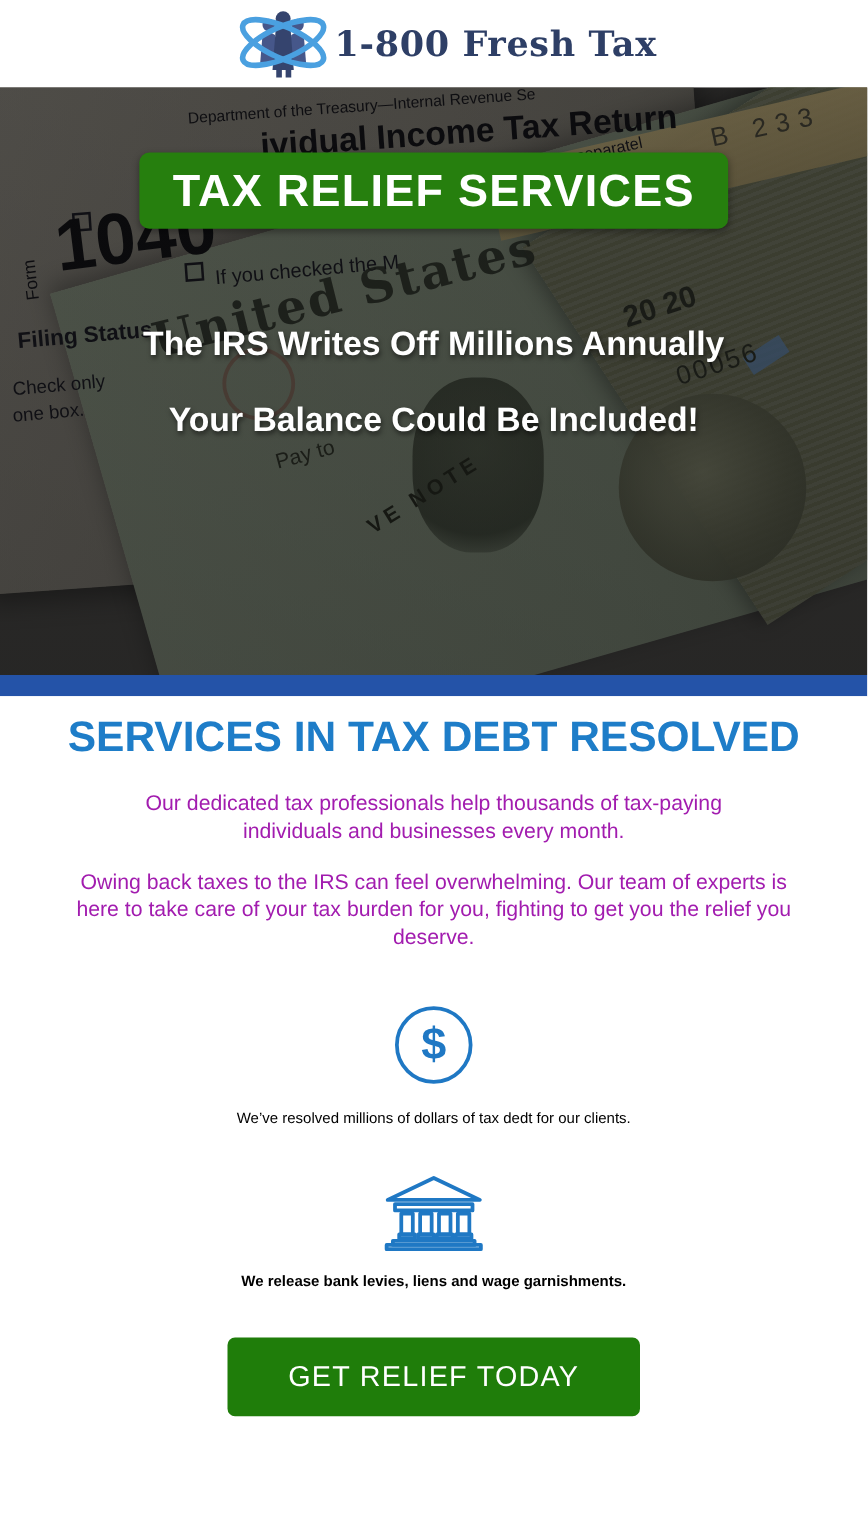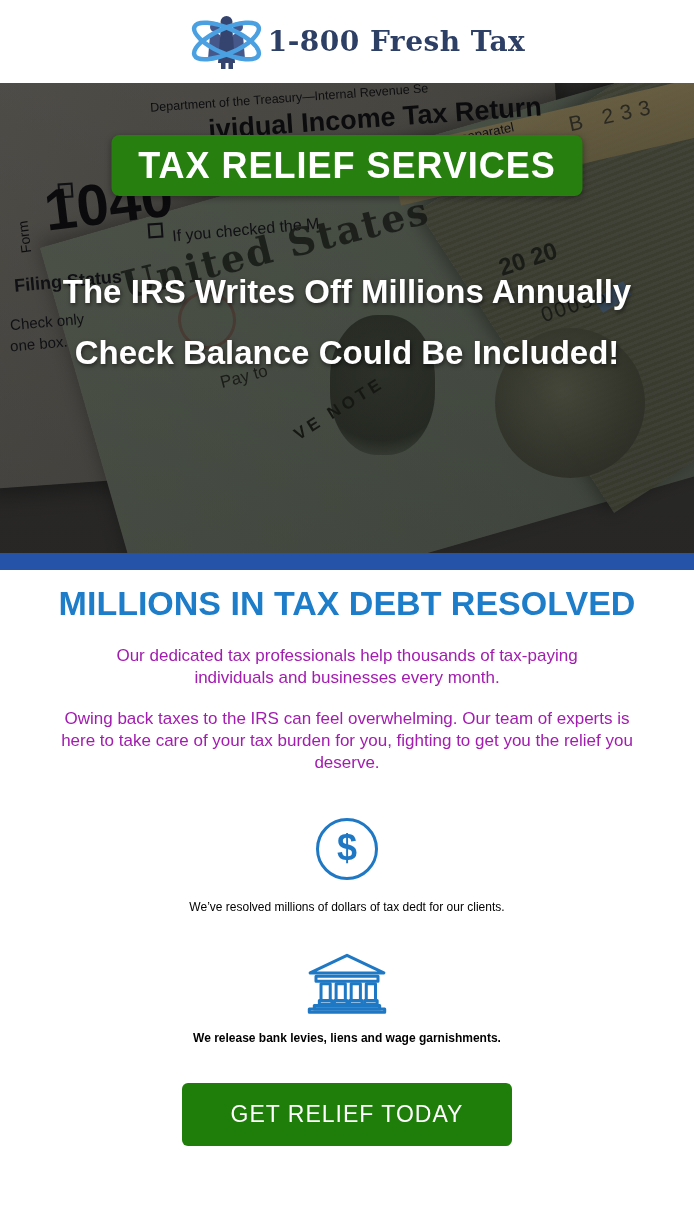--- a/index.html
+++ b/index.html
@@ -10,21 +10,21 @@
     --icon-blue:#1f78c4;
     --logo-navy:#2e3f66;
     --ring-blue:#4aa0e0;
   }
   *{margin:0;padding:0;box-sizing:border-box;}
   html,body{background:#fff;}
   body{width:694px;font-family:"Liberation Sans",sans-serif;-webkit-font-smoothing:antialiased;}
   .page{width:694px;min-height:1224px;background:#fff;overflow:hidden;}
 
   
-  .header{height:83px;display:flex;align-items:center;justify-content:center;background:#fff;padding-left:19px;}
+  .header{height:70px;display:flex;align-items:center;justify-content:center;background:#fff;padding-left:19px;}
   .logo{display:flex;align-items:center;gap:2px;text-decoration:none;cursor:pointer;}
   .logo-icon{width:78px;height:62px;display:block;}
   .logo-text{font-family:"DejaVu Serif",serif;font-weight:bold;font-size:28px;color:var(--logo-navy);letter-spacing:.5px;}
 
   
   .hero{position:relative;height:470px;overflow:hidden;background:#3c3b38;}
   .hero-bg{position:absolute;inset:0;}
   .layer{position:absolute;}
   .paper{left:-34px;top:-44px;width:600px;height:430px;background:linear-gradient(115deg,#716e66 0%,#67645c 55%,#5c5a52 100%);transform:rotate(-4deg);box-shadow:8px 8px 20px rgba(0,0,0,.35);}
   .check{left:40px;top:165px;width:660px;height:400px;background:linear-gradient(100deg,#6e7767 0%,#667060 60%,#5d6757 100%);transform:rotate(-16deg);transform-origin:left top;box-shadow:0 -6px 18px rgba(0,0,0,.3);}
@@ -51,21 +51,21 @@
   .f-gothic{left:118px;top:142px;font-family:"DejaVu Serif",serif;font-weight:bold;font-size:38px;letter-spacing:2px;color:#1d211a;opacity:.85;transform:rotate(-14deg);}
   .f-year{left:498px;top:162px;font-size:24px;font-weight:bold;color:#23261e;transform:rotate(-18deg);}
   .f-micr{left:540px;top:210px;font-size:21px;color:#23261e;transform:rotate(-18deg);letter-spacing:2px;}
   .f-payto{left:220px;top:284px;font-size:17px;color:#262a20;transform:rotate(-15deg);}
   .f-note{left:288px;top:316px;font-size:17px;font-weight:bold;letter-spacing:4px;color:#1e2118;transform:rotate(-32deg);}
   .overlay{position:absolute;inset:0;background:linear-gradient(rgba(8,8,10,.32),rgba(8,8,10,.4));}
 
   .hero-content{position:absolute;inset:0;}
   .ribbon{position:absolute;left:50%;top:52px;transform:translateX(-50%);width:471px;height:61px;background:var(--accent-green);border-radius:8px;display:flex;align-items:center;justify-content:center;box-shadow:0 2px 6px rgba(0,0,0,.35);}
   .ribbon span{color:#fff;font-weight:bold;font-size:36px;letter-spacing:1px;}
-  .hl{position:absolute;width:100%;text-align:center;color:#fff;font-weight:bold;font-size:33px;text-shadow:1px 2px 4px rgba(0,0,0,.55);}
+  .hl{position:absolute;width:100%;text-align:center;color:#fff;font-weight:bold;font-size:27px;text-shadow:1px 2px 4px rgba(0,0,0,.55);}
   .hl1{top:190px;}
   .hl2{top:251px;}
 
   .divider{height:17px;background:var(--divider-blue);}
 
   
   .content{display:flex;flex-direction:column;align-items:center;background:#fff;}
   .content h2{margin-top:14px;font-size:34px;font-weight:bold;color:var(--accent-blue);text-align:center;}
   .para{text-align:center;font-size:17px;line-height:1.3;color:#a21caf;}
   .p1{margin-top:22px;max-width:540px;}
@@ -139,28 +139,28 @@
       <span class="frag f-micr">00056</span>
       <span class="frag f-payto">Pay to</span>
       <span class="frag f-note">VE NOTE</span>
       <div class="overlay"></div>
     </div>
     <div class="hero-content">
       <div class="ribbon">
         <span>TAX RELIEF SERVICES</span>
       </div>
       <div class="hl hl1">The IRS Writes Off Millions Annually</div>
-      <div class="hl hl2">Check Balance Could Be Included!</div>
+      <div class="hl hl2">Your Balance Could Be Included!</div>
     </div>
   </section>
 
   <div class="divider"></div>
 
   <main class="content">
-    <h2>MILLIONS IN TAX DEBT RESOLVED</h2>
+    <h2>SERVICES IN TAX DEBT RESOLVED</h2>
     <p class="para p1">Our dedicated tax professionals help thousands of tax-paying individuals and businesses every month.</p>
     <p class="para p2">Owing back taxes to the IRS can feel overwhelming. Our team of experts is here to take care of your tax burden for you, fighting to get you the relief you deserve.</p>
 
     <div class="feature">
       <div class="dollar-circle">
         <span>$</span>
       </div>
       <p class="caption cap1">We’ve resolved millions of dollars of tax dedt for our clients.</p>
     </div>
 

